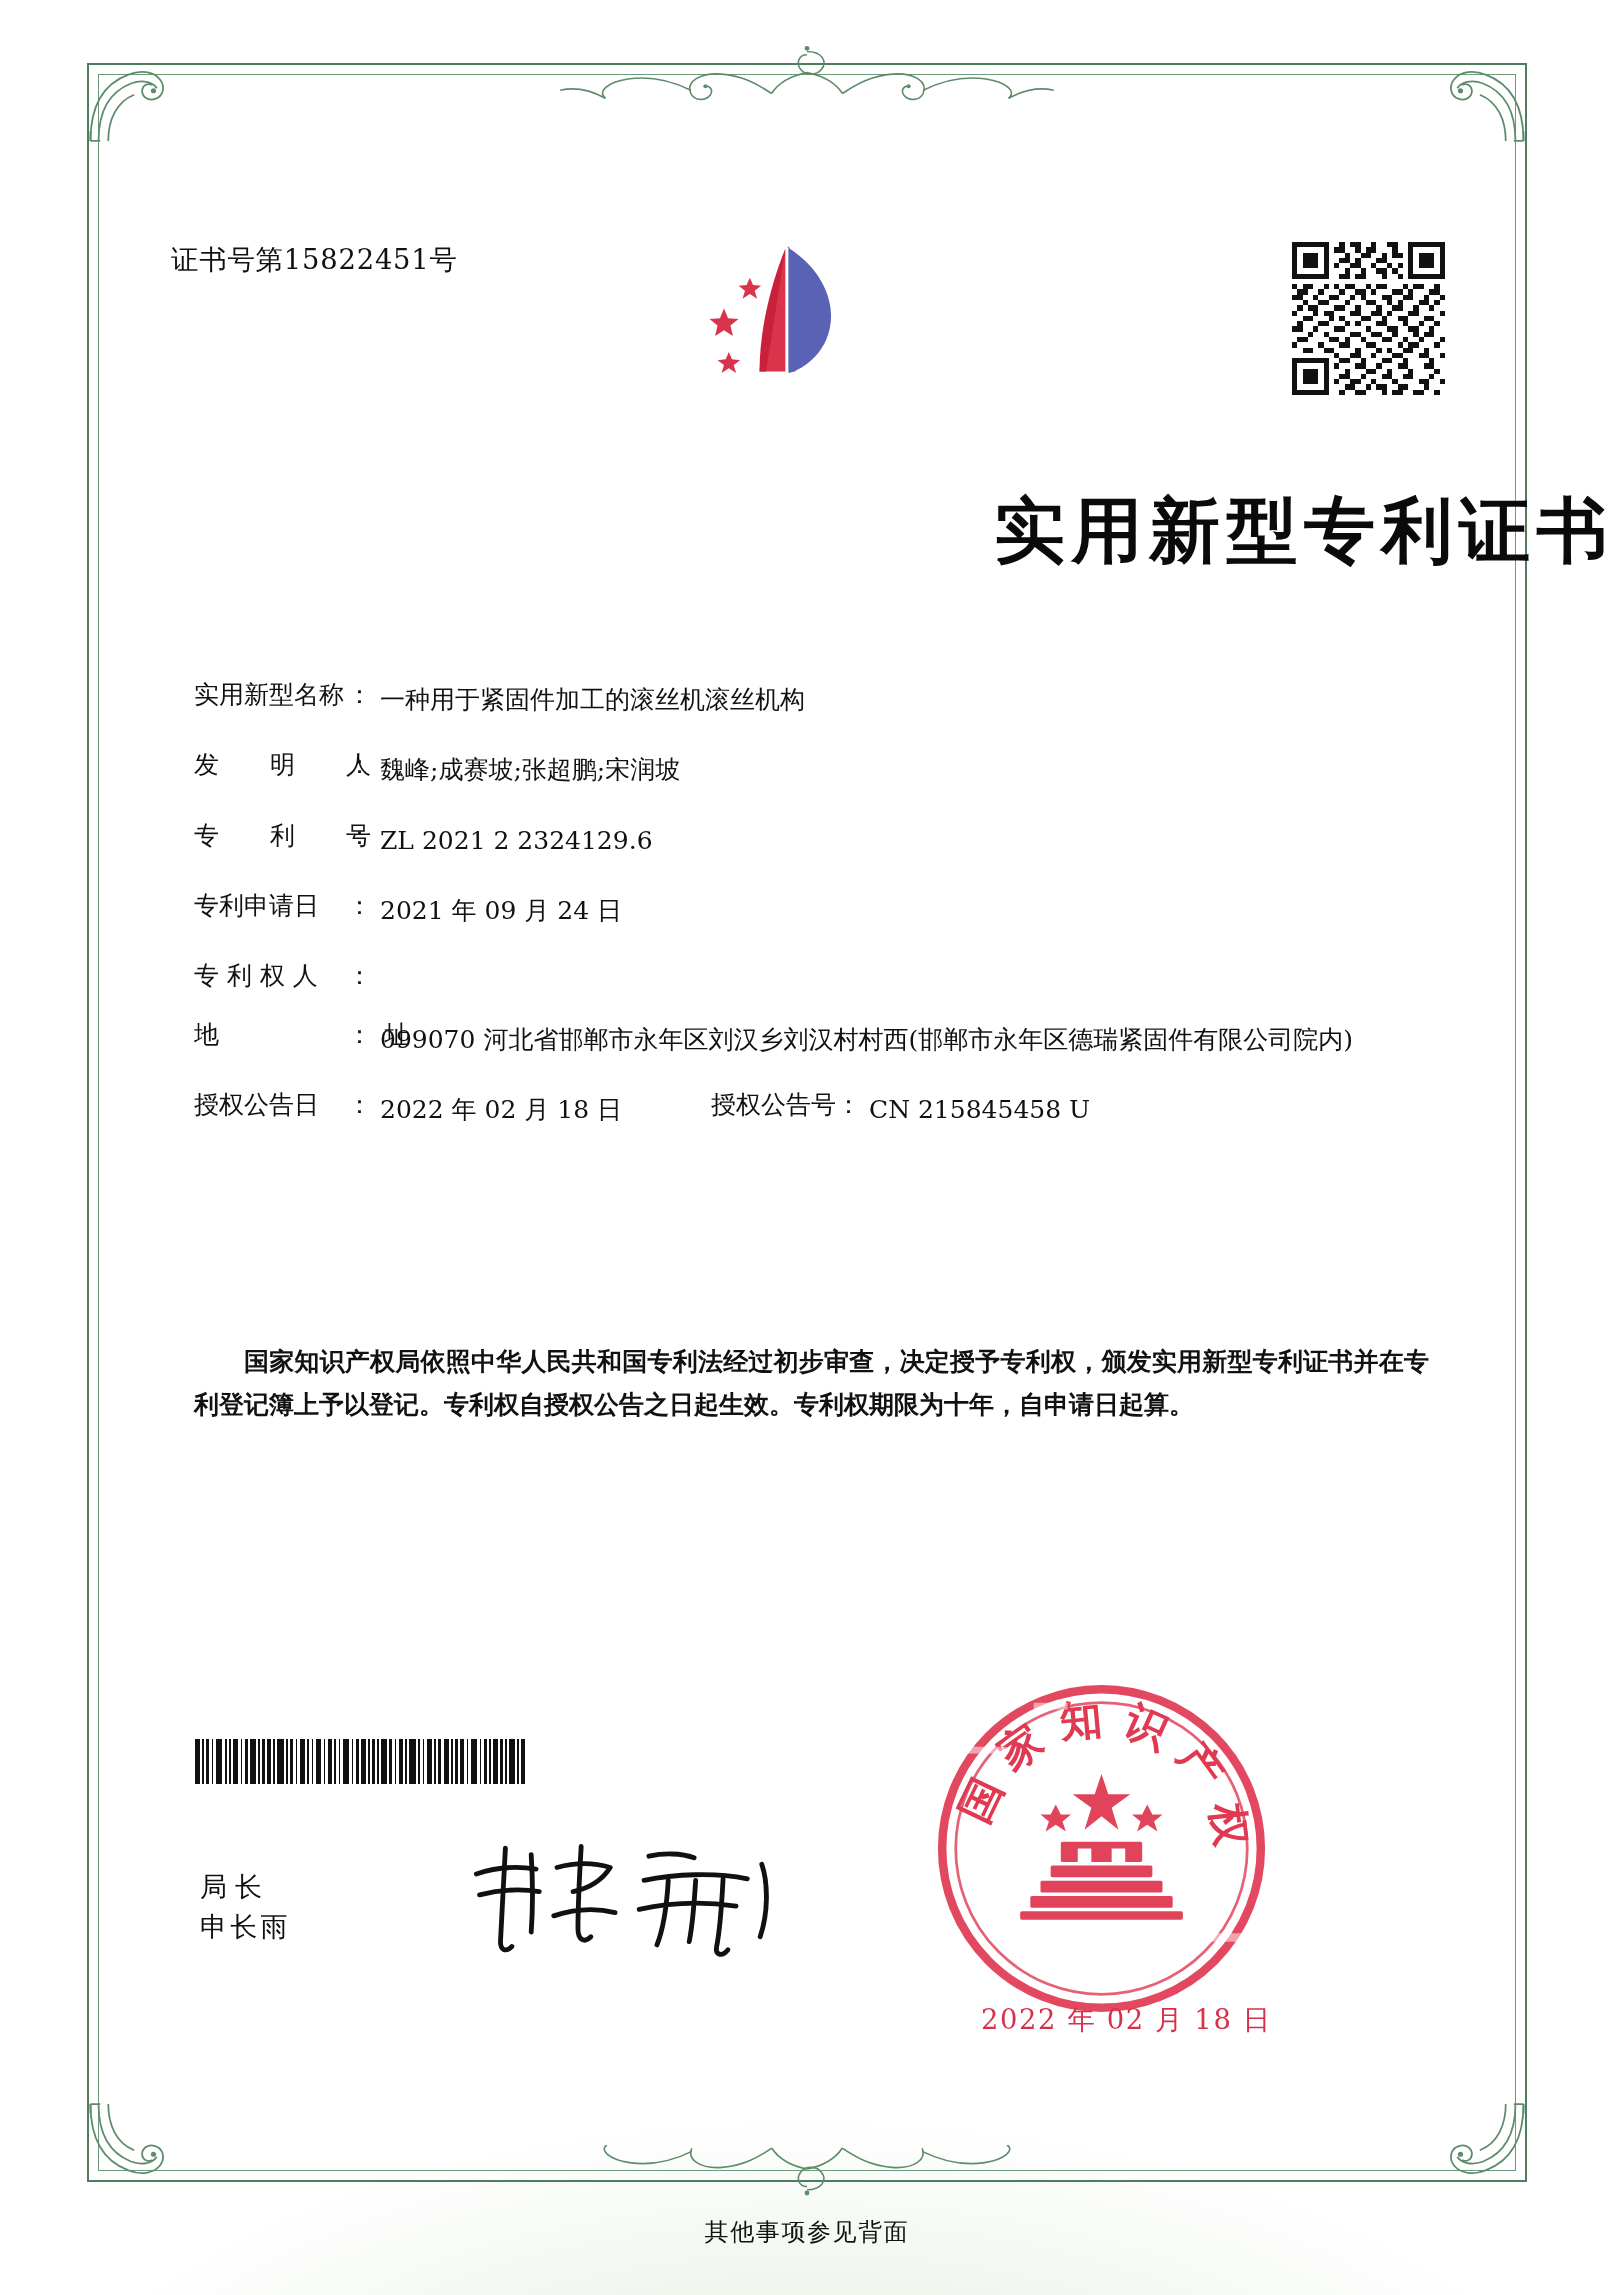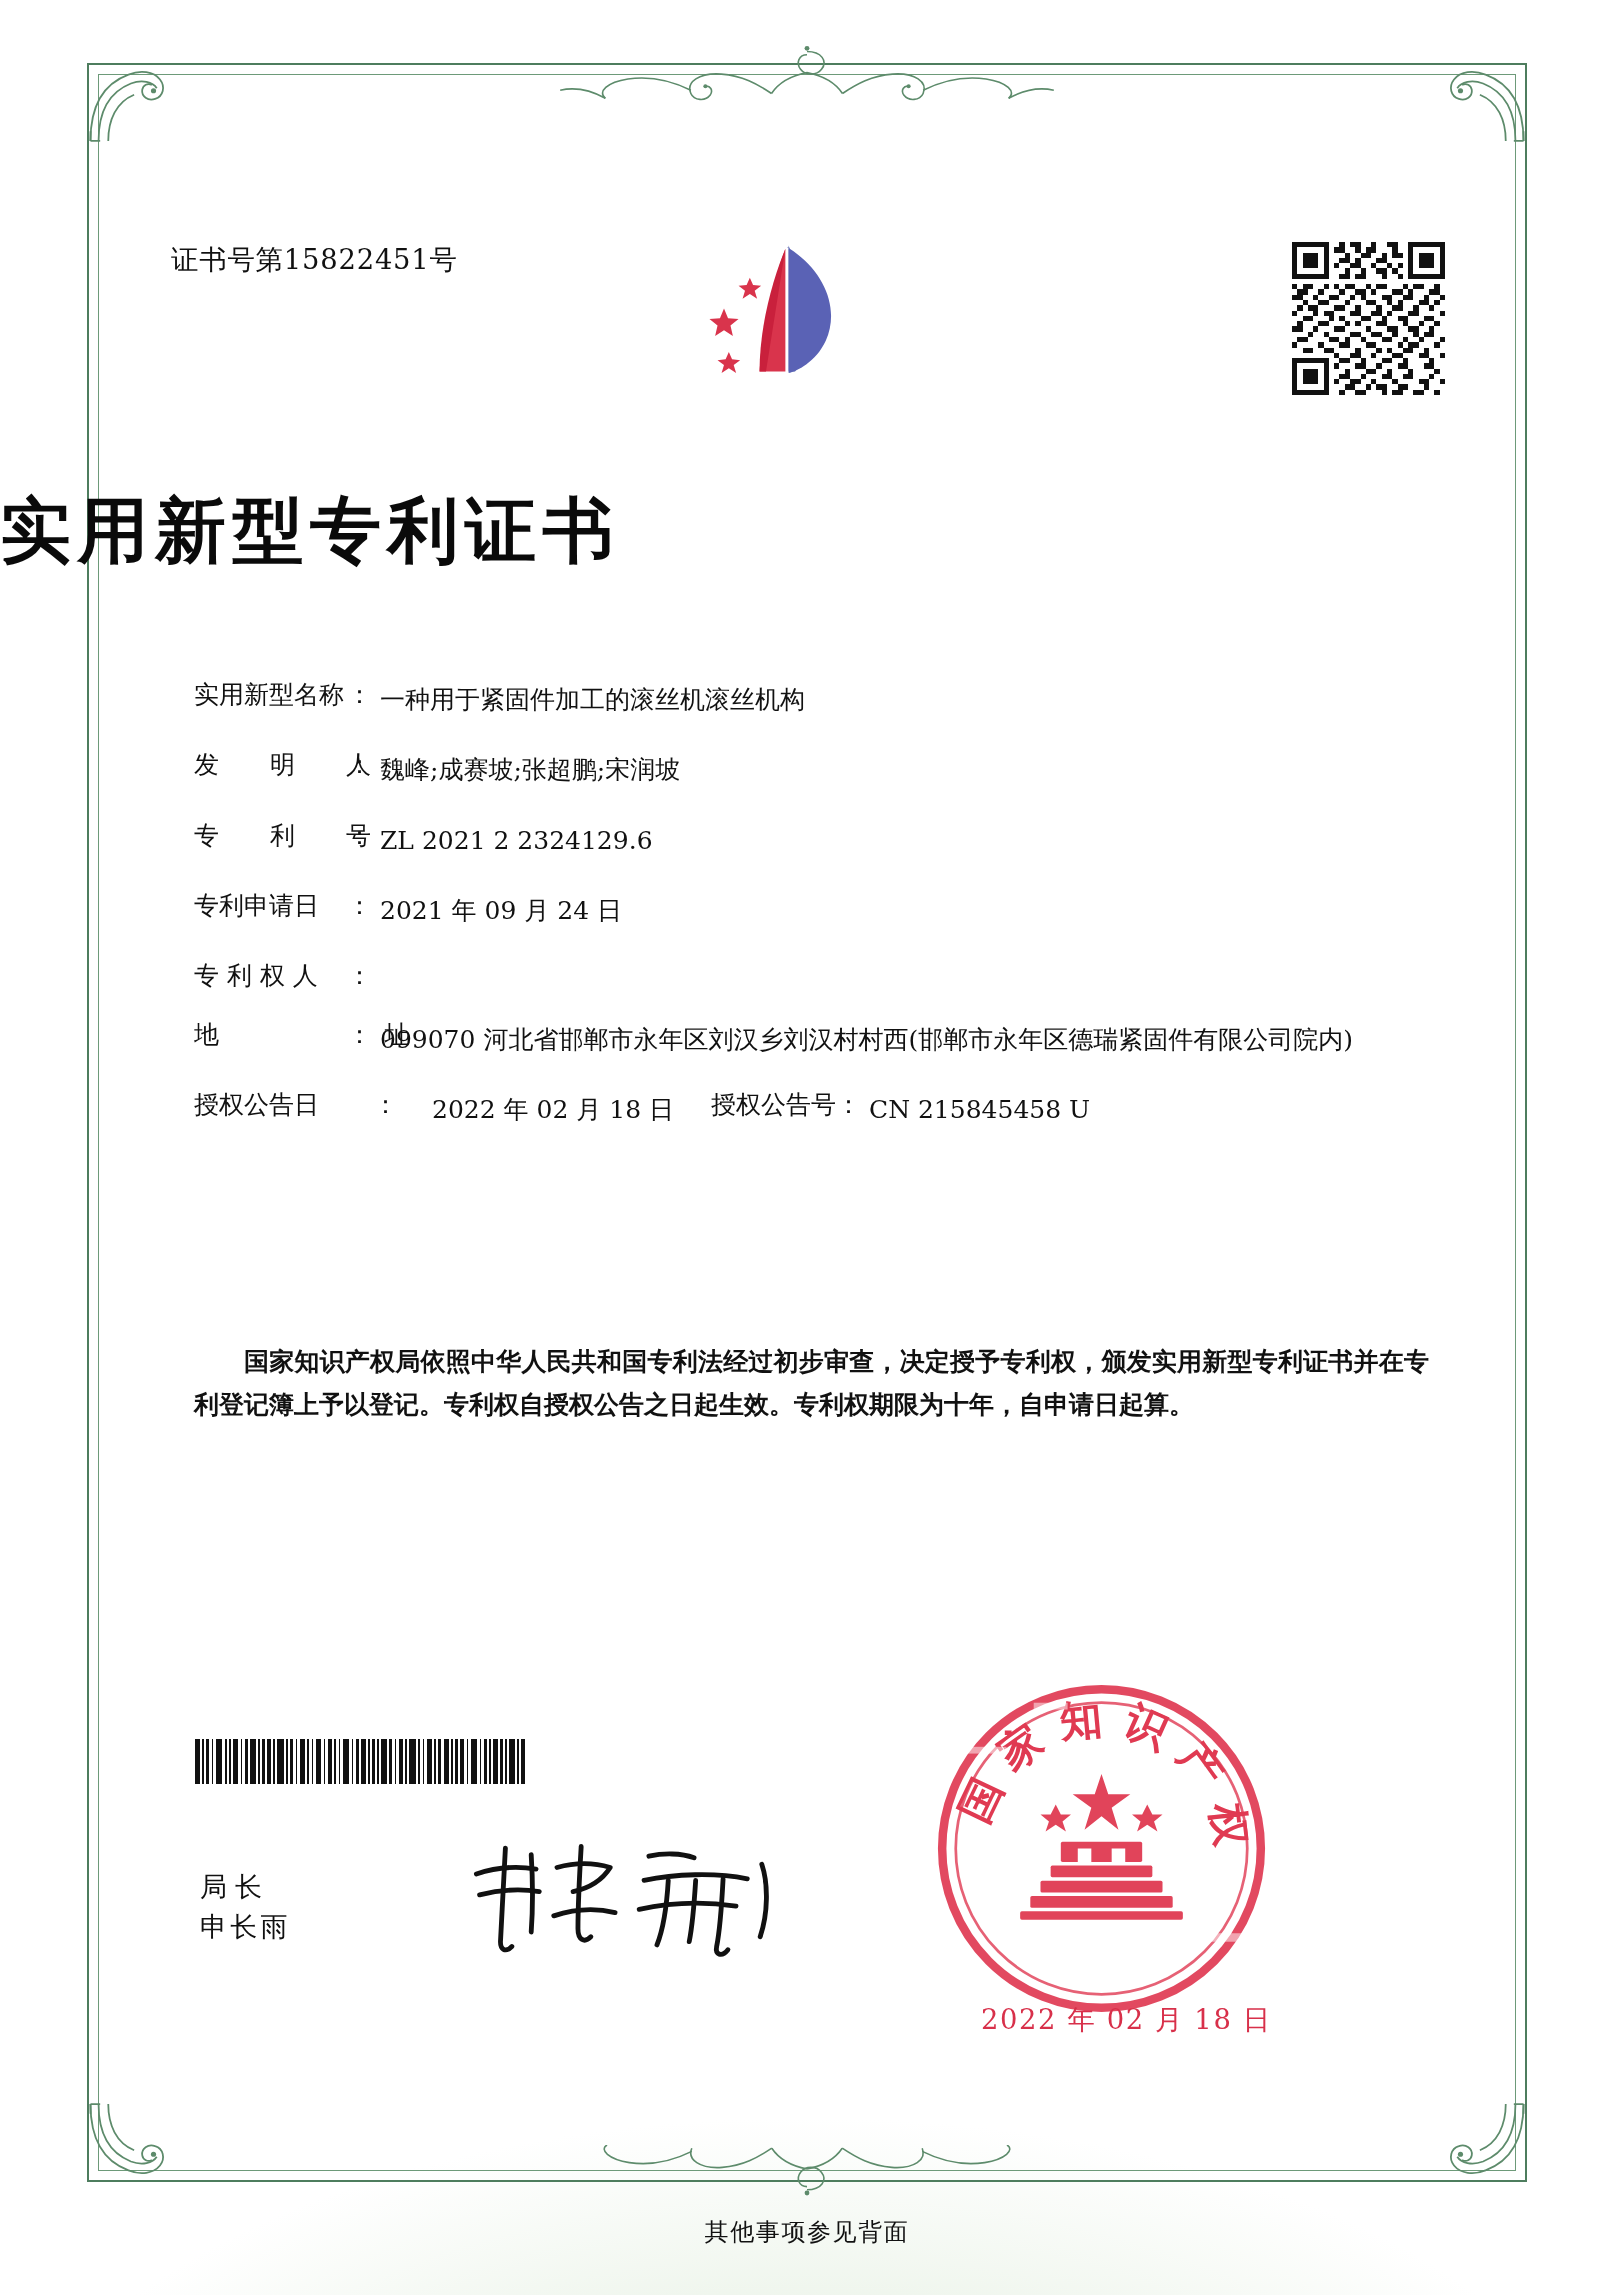--- a/index.html
+++ b/index.html
@@ -54,21 +54,21 @@
     position:absolute;left:682px;top:234px;width:210px;height:182px;
   }
   .emblem svg{width:100%;height:100%;display:block;}
   .qr{
     position:absolute;right:169px;top:242px;width:153px;height:153px;
   }
   .qr svg{width:100%;height:100%;display:block;}
 
   .title{
     position:absolute;left:0;right:0;top:484px;
-    text-align:left;
+    text-align:right;
     font-size:71px;font-weight:bold;letter-spacing:6.5px;color:#0a0a0a;
     font-family:"DejaVu Serif","Liberation Serif",serif;
   }
 
   
   .fields{
     position:absolute;left:194px;top:682px;width:1227px;
     font-size:25px;color:#111;line-height:1.0;
   }
   .field-row{
@@ -76,21 +76,21 @@
   }
   .field-label{
     width:153px;flex:0 0 153px;
     letter-spacing:0px;white-space:nowrap;
   }
   .field-label.sp2{letter-spacing:13px;}
   .field-label.sp3{letter-spacing:22.6px;}
   .field-colon{flex:0 0 auto;margin-right:8px;}
   .field-value{flex:1;word-break:break-all;line-height:1.45;}
   .grant-row{display:flex;align-items:flex-start;margin-bottom:24px;}
-  .grant-left{display:flex;width:517px;flex:0 0 517px;gap:26px;}
+  .grant-left{display:flex;width:517px;flex:0 0 517px;}
   .grant-right{display:flex;}
   .grant-right .field-label{width:auto;flex:0 0 auto;}
 
   
   .paragraphs{
     position:absolute;left:194px;top:1340px;width:1235px;
     font-size:25px;color:#111;line-height:1.72;text-align:justify;
   }
   .paragraphs p{margin:0 0 9.7px 0;text-indent:50px;font-weight:bold;}
 

